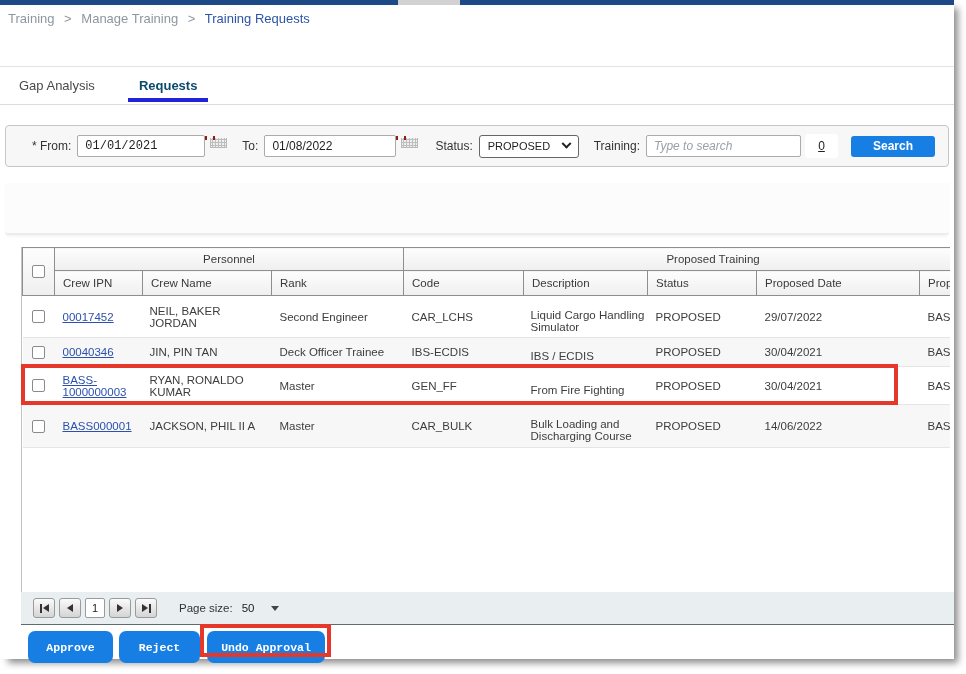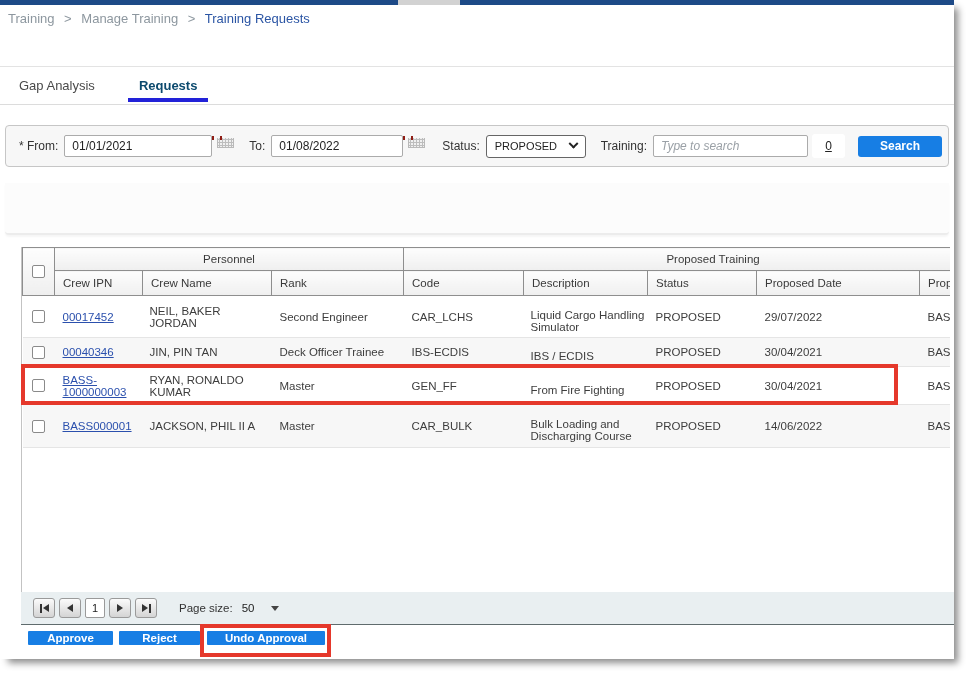--- a/index.html
+++ b/index.html
@@ -32,29 +32,29 @@
   }
   .tab { position: relative; height: 100%; display: flex; align-items: center;
          padding: 0 11px; font-size: 13px; color: #4a4a4a; cursor: pointer; }
   .tab.active { font-weight: bold; color: #0c4a6e; margin-left: 22px; }
   .tab.active::after { content: ""; position: absolute; left: 0; right: 0; bottom: 2px; height: 4px; background: #2222d8; }
 
   
   .filterbar {
     position: absolute; top: 125px; left: 5px; right: 5px; height: 42px;
     background: #f7f7f7; border: 1px solid #c6c6c6; border-radius: 4px;
-    display: flex; align-items: center; padding-left: 13px; font-size: 12px; color: #333;
+    display: flex; align-items: center; padding-left: 13px; font-size: 12px; color: #333; justify-content: center;
   }
   .flabel { white-space: nowrap; }
   .txt-input {
     height: 22px; border: 1px solid #ababab; border-radius: 2px; background: #fff;
     font-family: "Liberation Sans", sans-serif; font-size: 12px; color: #222; padding: 0 7px; margin-left: 6px;
   }
   .txt-input::placeholder { font-style: italic; color: #9aa0a6; }
-  .w-from { width: 148px; } .w-to { width: 132px; } .w-training { width: 155px; }
+  .w-from { width: 128px; font-family: Liberation Mono, monospace; } .w-to { width: 132px; } .w-training { width: 155px; }
 
   
   .cal { width: 17px; height: 17px; margin-left: 5px; position: relative; cursor: pointer; }
   .cal-top { height: 7px; background: #d8372c; border-radius: 2px 2px 0 0; position: relative; }
   .cal-top::before, .cal-top::after { content: ""; position: absolute; top: -2px; width: 2px; height: 4px; background: #8f1d15; }
   .cal-top::before { left: 3px; } .cal-top::after { right: 3px; }
   .cal-body { height: 10px; background: #f0f0f0; border: 1px solid #b9b9b9; border-top: none;
     background-image: linear-gradient(#bdbdbd 1px, transparent 1px), linear-gradient(90deg, #bdbdbd 1px, transparent 1px);
     background-size: 3px 3px; background-position: 1px 1px; }
 
@@ -113,22 +113,22 @@
   .pg-bar { width: 2px; height: 9px; background: #333; }
   .pg-page { width: 20px; height: 20px; margin-right: 4px; border: 1px solid #9a9a9a; border-radius: 2px;
     background: #fff; display: flex; align-items: center; justify-content: center; font-size: 11px; color: #222; }
   .pg-size-label { margin-left: 18px; font-size: 11.5px; color: #333; }
   .pg-size-value { margin-left: 9px; font-size: 11.5px; color: #222; }
   .pg-size-arrow { margin-left: 16px; width: 0; height: 0; border-left: 4px solid transparent;
     border-right: 4px solid transparent; border-top: 5px solid #444; cursor: pointer; }
 
   
   .actions { position: absolute; top: 631px; left: 28px; display: flex; }
-  .btn-action { height: 14px; background: #177ee4; color: #fff; border: none; border-radius: 1px;
-    font-family: Liberation Sans, sans-serif; font-size: 11.5px; font-weight: bold; cursor: pointer; }
+  .btn-action { height: 32px; background: #177ee4; color: #fff; border: none; border-radius: 7px;
+    font-family: Liberation Mono, monospace; font-size: 11.5px; font-weight: bold; cursor: pointer; }
   .btn-approve { width: 85px; }
   .btn-reject { width: 81px; margin-left: 6px; }
   .btn-undo { width: 118px; margin-left: 7px; }
 
   
   .redbox { position: absolute; border: 4px solid #e5382b; pointer-events: none; }
   .redbox-row { top: 364px; left: 21px; width: 877px; height: 41px; }
   .redbox-undo { top: 624px; left: 200px; width: 131px; height: 33px; }
 </style>
 </head>

